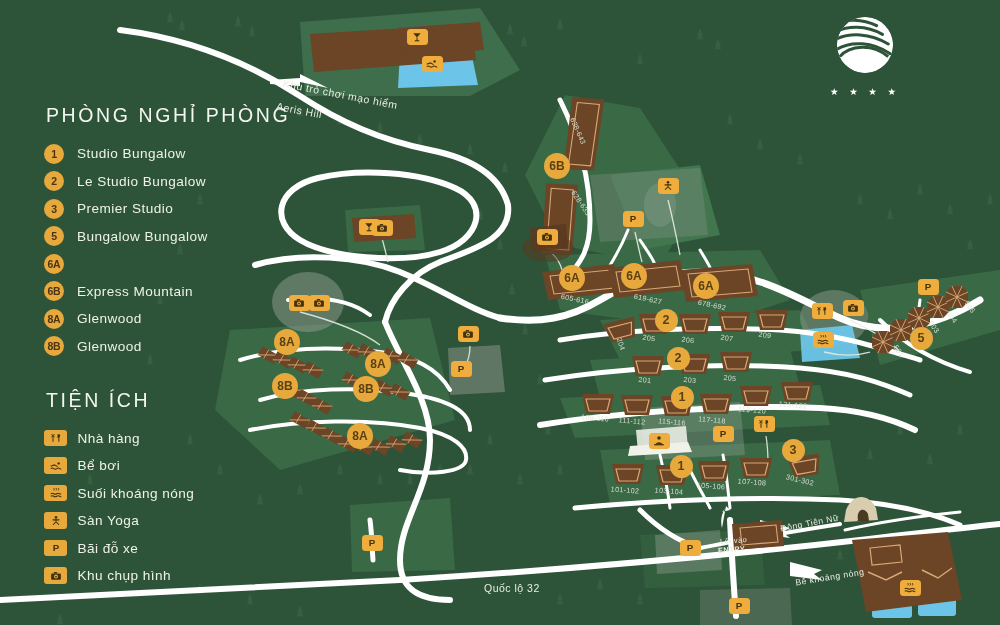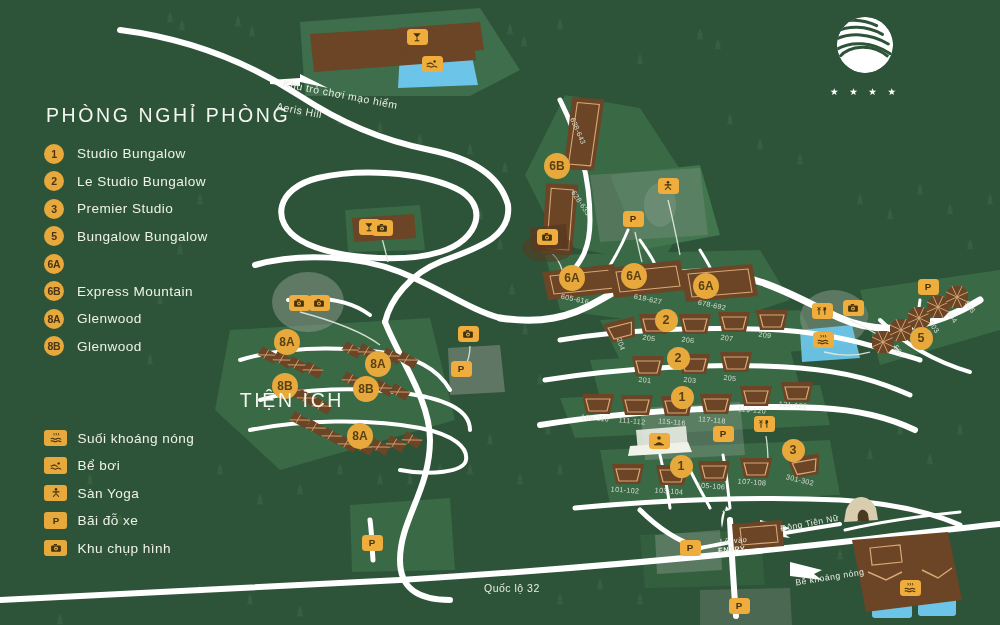--- a/index.html
+++ b/index.html
@@ -11,21 +11,21 @@
   }
   #map-root{position:absolute;inset:0;width:1000px;height:625px;}
   svg.layer{position:absolute;left:0;top:0;width:1000px;height:625px;}
 
   
   .legend{position:absolute;left:44px;top:104px;width:300px;color:#f2f4ee;}
   .legend-title{
     font-size:19.5px;letter-spacing:2.6px;font-weight:400;
     color:#f4f6f0;margin:0 0 14px 2px;
   }
-  .legend-title.second{margin-top:30px;text-align:right;}
+  .legend-title.second{margin-top:30px;}
   .legend-list{list-style:none;margin:0;padding:0;}
   .legend-row{display:flex;align-items:center;height:25px;margin-bottom:2.5px;}
   .legend-row .badge{
     width:20px;height:20px;border-radius:50%;
     background:#e8a93c;color:#4a3414;
     font-size:10.5px;font-weight:700;
     display:flex;align-items:center;justify-content:center;
     flex:0 0 auto;margin-right:13px;
     letter-spacing:-0.2px;
   }
@@ -601,36 +601,47 @@
           <span class="badge">8B</span>
           <span class="lbl">Glenwood</span>
         </li>
       </ul>
 
     <div class="legend-title second">TIỆN ÍCH</div>
     <ul class="legend-list" id="amen-list">
         <li class="legend-row">
           <span class="badge sq">
             <svg xmlns="http://www.w3.org/2000/svg" viewBox="0 0 16 16" width="12" height="12">
-              <path d="M5 1.5 Q6.6 3 5 4.5 M8 1.5 Q9.6 3 8 4.5 M11 1.5 Q12.6 3 11 4.5" stroke="#43320c" stroke-width="1.2" fill="none"></path>
-              <path d="M1 9 Q3 7.6 5 9 Q7 10.4 9 9 Q11 7.6 13 9 Q14 9.7 15 9.3" stroke="#43320c" stroke-width="1.4" fill="none"></path>
-              <path d="M1 12.4 Q3 11 5 12.4 Q7 13.8 9 12.4 Q11 11 13 12.4 Q14 13.1 15 12.7" stroke="#43320c" stroke-width="1.4" fill="none"></path>
+              <path d="M2 3 L6 7 M6 3 L2 7" stroke="#43320c" stroke-width="1.4" fill="none"></path>
+              <path d="M4 7 L4 13" stroke="#43320c" stroke-width="1.4"></path>
+              <path d="M10 3 L10 8 Q13.5 8 13.5 4.5 Q13.5 3 12 3 Z" fill="#43320c"></path>
+              <path d="M11.8 8 L11.8 13" stroke="#43320c" stroke-width="1.4"></path>
             </svg>
           </span>
-          <span class="lbl">Suối khoáng nóng</span>
+          <span class="lbl">Nhà hàng</span>
         </li>
         <li class="legend-row">
           <span class="badge sq">
             <svg xmlns="http://www.w3.org/2000/svg" viewBox="0 0 16 16" width="12" height="12">
               <circle cx="11.5" cy="4.5" r="1.6" fill="#43320c"></circle>
               <path d="M1.5 8 L6 6.5 L9.5 8.5" stroke="#43320c" stroke-width="1.5" fill="none" stroke-linecap="round"></path>
               <path d="M1 11.5 Q3 10 5 11.5 Q7 13 9 11.5 Q11 10 13 11.5 Q14.2 12.4 15 11.8" stroke="#43320c" stroke-width="1.4" fill="none"></path>
             </svg>
           </span>
           <span class="lbl">Bể bơi</span>
+        </li>
+        <li class="legend-row">
+          <span class="badge sq">
+            <svg xmlns="http://www.w3.org/2000/svg" viewBox="0 0 16 16" width="12" height="12">
+              <path d="M5 1.5 Q6.6 3 5 4.5 M8 1.5 Q9.6 3 8 4.5 M11 1.5 Q12.6 3 11 4.5" stroke="#43320c" stroke-width="1.2" fill="none"></path>
+              <path d="M1 9 Q3 7.6 5 9 Q7 10.4 9 9 Q11 7.6 13 9 Q14 9.7 15 9.3" stroke="#43320c" stroke-width="1.4" fill="none"></path>
+              <path d="M1 12.4 Q3 11 5 12.4 Q7 13.8 9 12.4 Q11 11 13 12.4 Q14 13.1 15 12.7" stroke="#43320c" stroke-width="1.4" fill="none"></path>
+            </svg>
+          </span>
+          <span class="lbl">Suối khoáng nóng</span>
         </li>
         <li class="legend-row">
           <span class="badge sq">
             <svg xmlns="http://www.w3.org/2000/svg" viewBox="0 0 16 16" width="12" height="12">
               <circle cx="8" cy="3" r="1.7" fill="#43320c"></circle>
               <path d="M8 5 L8 9 M8 9 L4.5 12.5 M8 9 L11.5 12.5 M4 6.5 L12 6.5" stroke="#43320c" stroke-width="1.4" fill="none" stroke-linecap="round"></path>
             </svg>
           </span>
           <span class="lbl">Sàn Yoga</span>
         </li>

